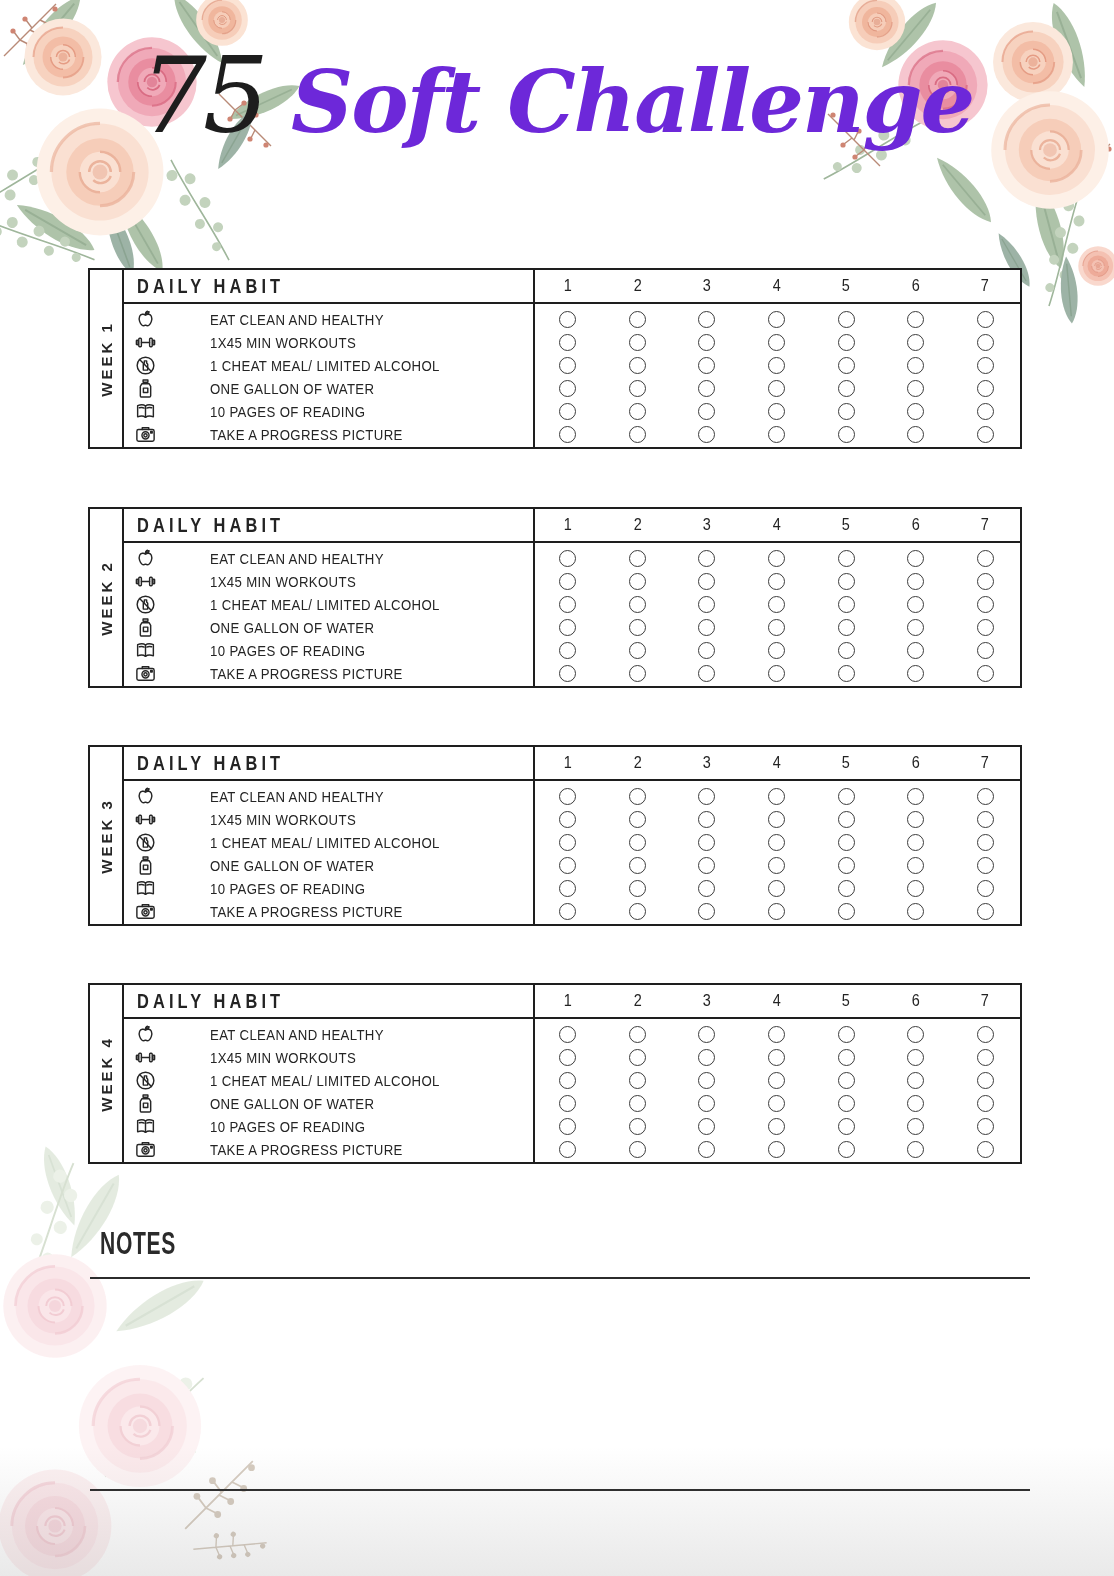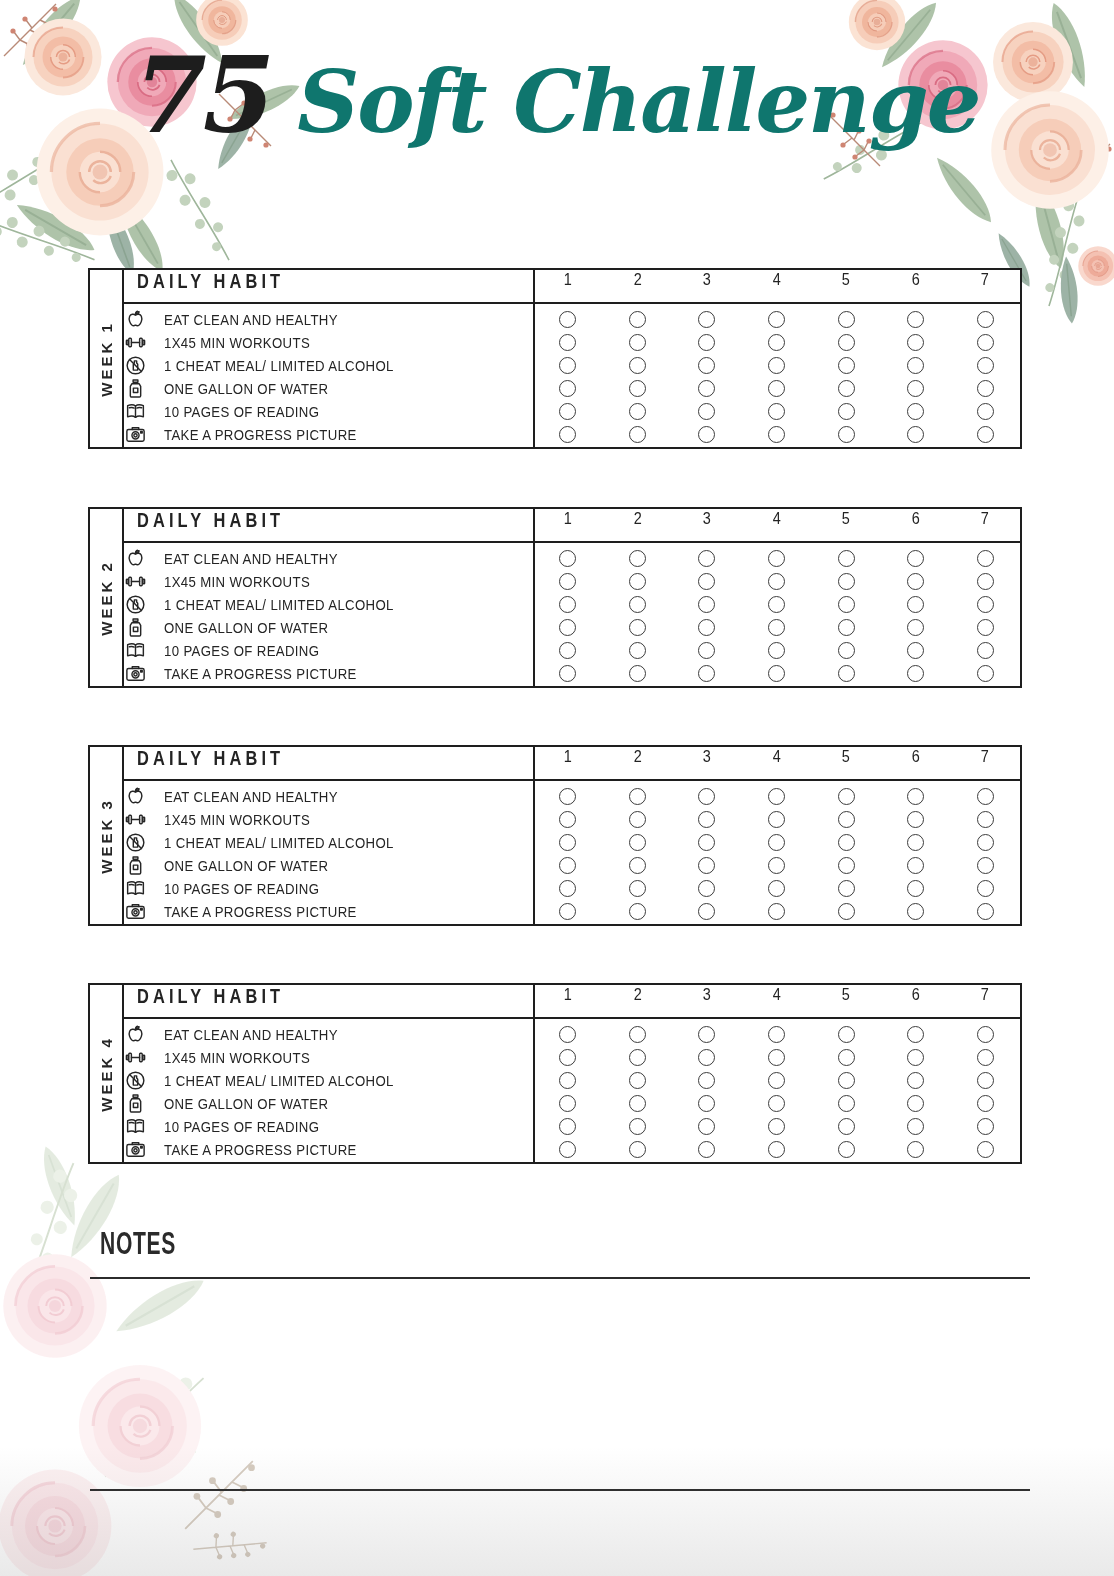--- a/index.html
+++ b/index.html
@@ -10,43 +10,43 @@
   
   .floral { position:absolute; pointer-events:none; }
   .floral-tl { top:0; left:0; }
   .floral-tr { top:0; right:0; }
   .floral-bl { bottom:0; left:0; opacity:.55; }
   .bottom-fade { position:absolute; left:0; right:0; bottom:0; height:130px;
                  background:linear-gradient(to bottom, rgba(120,120,120,0), rgba(120,120,120,.16)); }
 
   
   .title-wrap { position:absolute; top:26px; left:0; right:0; text-align:center; white-space:nowrap; }
-  .title-75 { font-family:"DejaVu Serif", serif; font-style:italic; font-weight:700;
+  .title-75 { font-family:"DejaVu Serif", serif; font-style:italic; font-weight:400;
               font-size:104px; line-height:140px; letter-spacing:-4px; color:#1d1d1d; }
   .title-script { font-family:"DejaVu Serif", serif; font-style:italic; font-weight:700;
-                  font-size:86px; line-height:140px; letter-spacing:-2px; color:#0f766e; margin-left:26px; }
+                  font-size:86px; line-height:140px; letter-spacing:-2px; color:#6d28d9; margin-left:26px; }
 
   
   .week-table { position:absolute; left:88px; width:934px; height:181px;
                 display:flex; border:2px solid #1e1e1e; background:#fff; }
   .week-col { width:34px; border-right:2px solid #1e1e1e; position:relative; flex:0 0 auto; }
   .week-label { position:absolute; left:50%; top:50%; transform:translate(-50%,-50%) rotate(-90deg);
                 white-space:nowrap; font-size:15px; font-weight:600; letter-spacing:3px; color:#262626; }
   .table-main { flex:1; display:flex; flex-direction:column; position:relative; }
   .divider-v { position:absolute; left:409px; top:0; bottom:0; width:2px; background:#1e1e1e; }
-  .table-header { height:34px; flex:0 0 auto; display:flex; border-bottom:2px solid #1e1e1e; }
+  .table-header { height:34px; flex:0 0 auto; display:flex; border-bottom:2px solid #1e1e1e; align-items:center; }
   .header-habit { width:409px; flex:0 0 auto; padding-left:13px; }
   .header-habit > span { display:inline-block; font-size:20px; font-weight:600; letter-spacing:5px;
                          transform:scaleX(.82); transform-origin:left center; color:#232323; }
   .header-days { flex:1; display:flex; }
   .day-num { flex:1; text-align:center; font-size:17px; font-weight:500; color:#232323;
              transform:scaleX(.85); }
   .rows { flex:1; display:flex; flex-direction:column; padding:4px 0 5px 0; }
   .habit-row { flex:1; display:flex; align-items:center; }
-  .row-left { width:409px; flex:0 0 auto; display:flex; align-items:center; padding-left:0; }
+  .row-left { width:409px; flex:0 0 auto; display:flex; align-items:center; padding-left:10px;gap:36px; }
   .icon { width:23px; height:23px; flex:0 0 auto; display:flex; }
   .icon svg { width:100%; height:100%; stroke:#262626; fill:none; stroke-width:1.5;
               stroke-linecap:round; stroke-linejoin:round; }
   .habit-label { display:inline-block; margin-left:17px; font-size:15px; font-weight:500;
                  letter-spacing:.4px; transform:scaleX(.88); transform-origin:left center;
                  white-space:nowrap; color:#242424; }
   .circles { flex:1; display:flex; align-self:stretch; }
   .day-circle { flex:1; display:flex; align-items:center; justify-content:center; }
   .day-circle i { display:block; width:17px; height:17px; border:1.7px solid #3c3c3c; border-radius:50%; background:#fff; }
 

